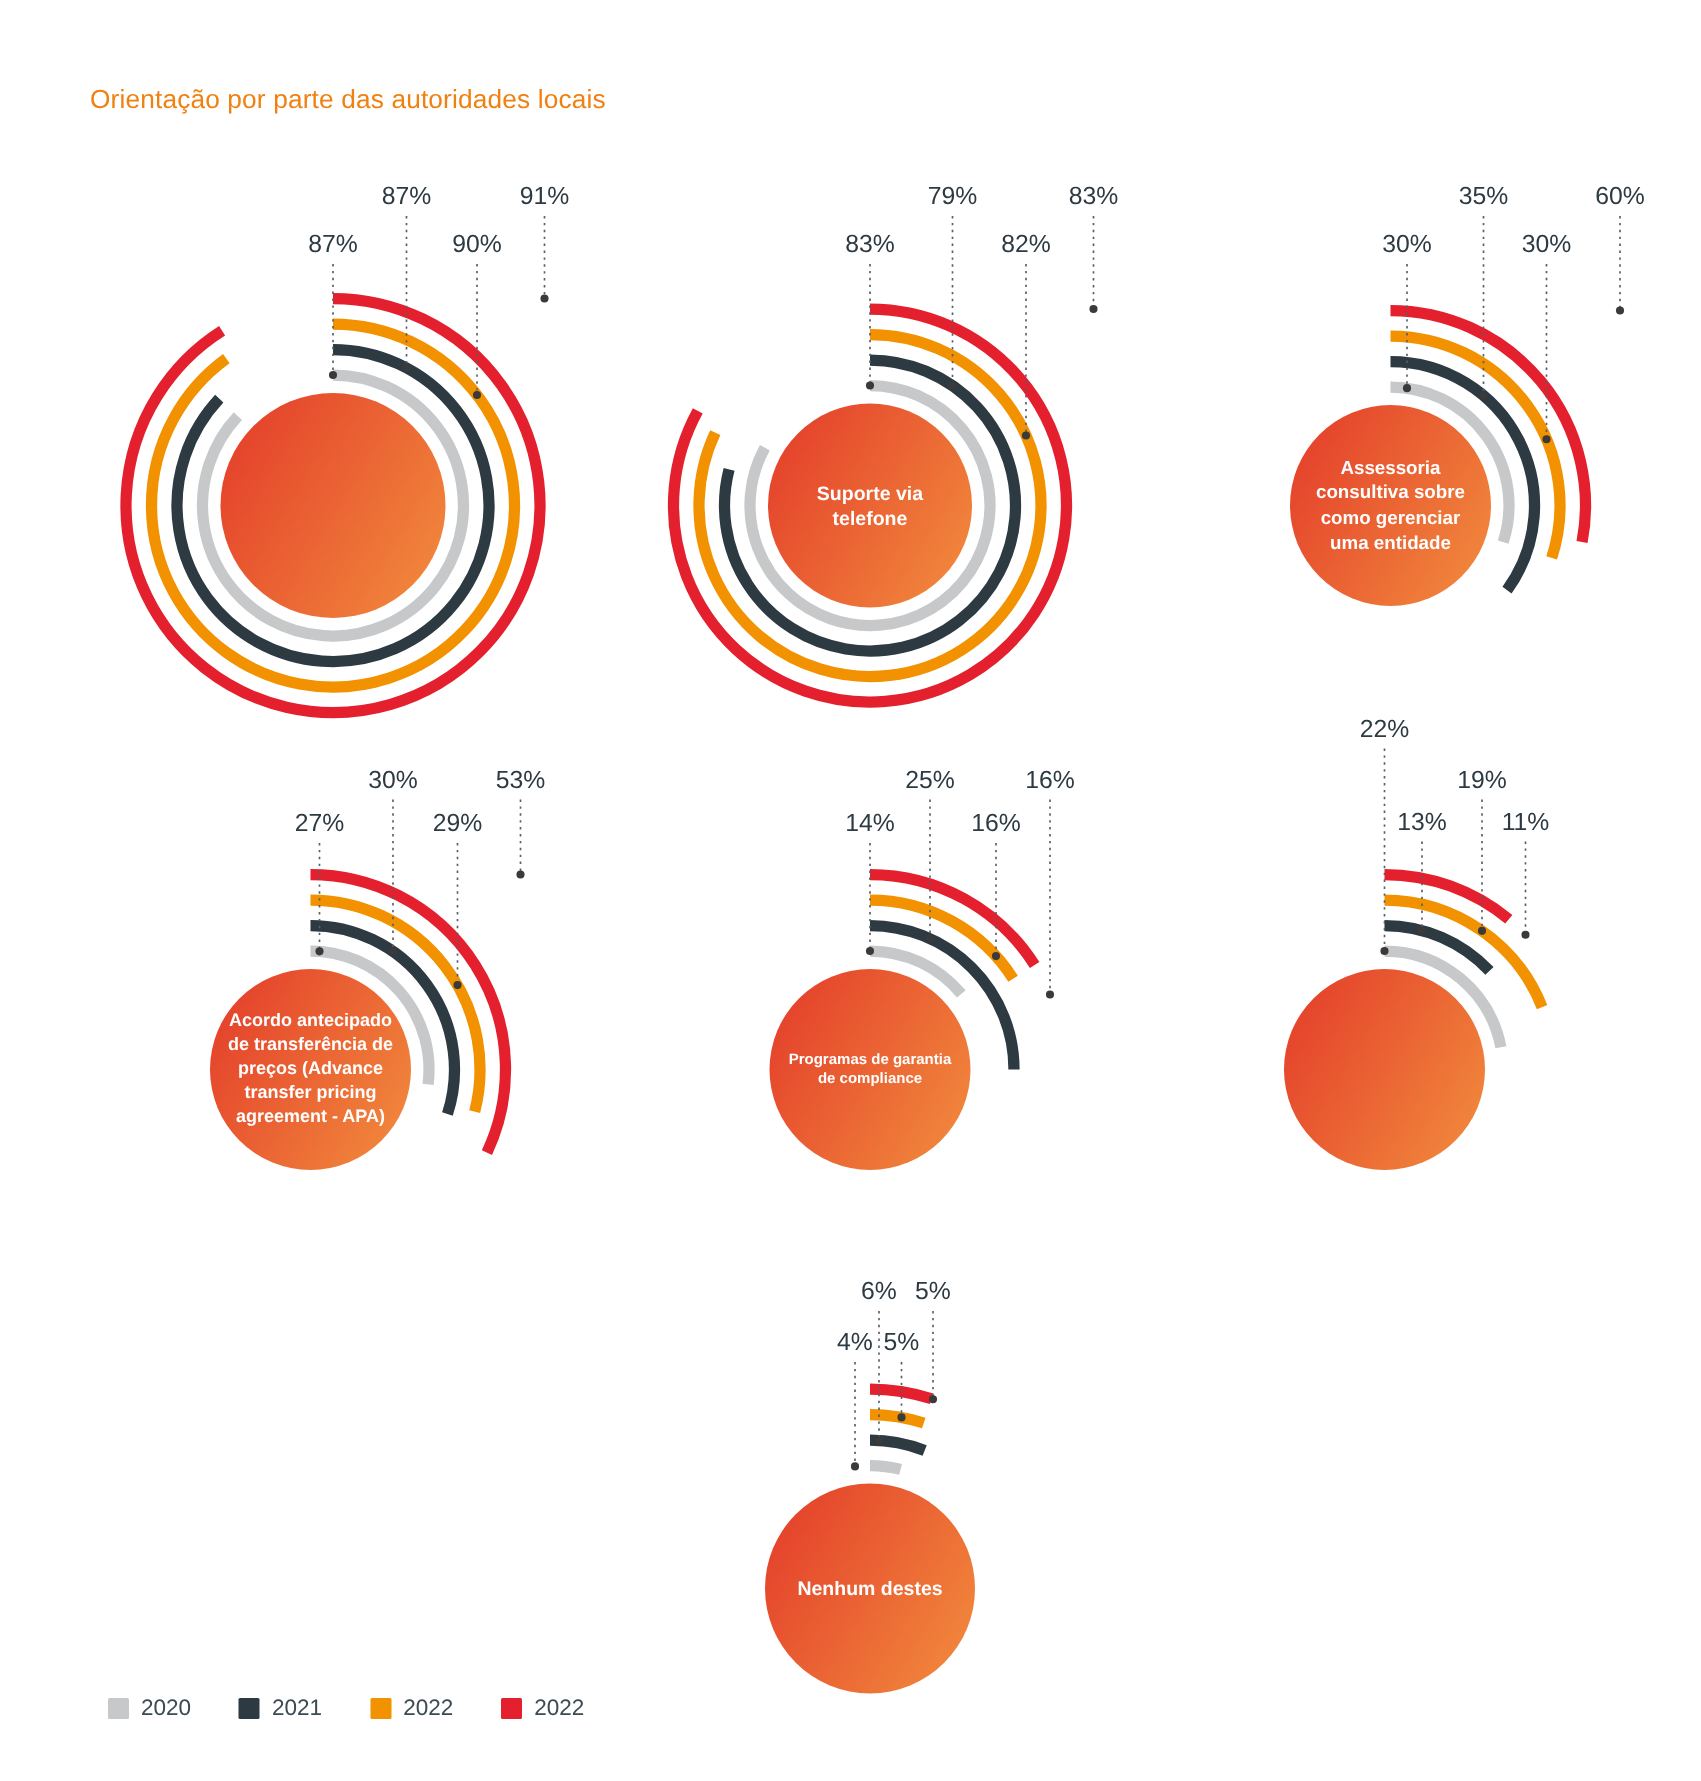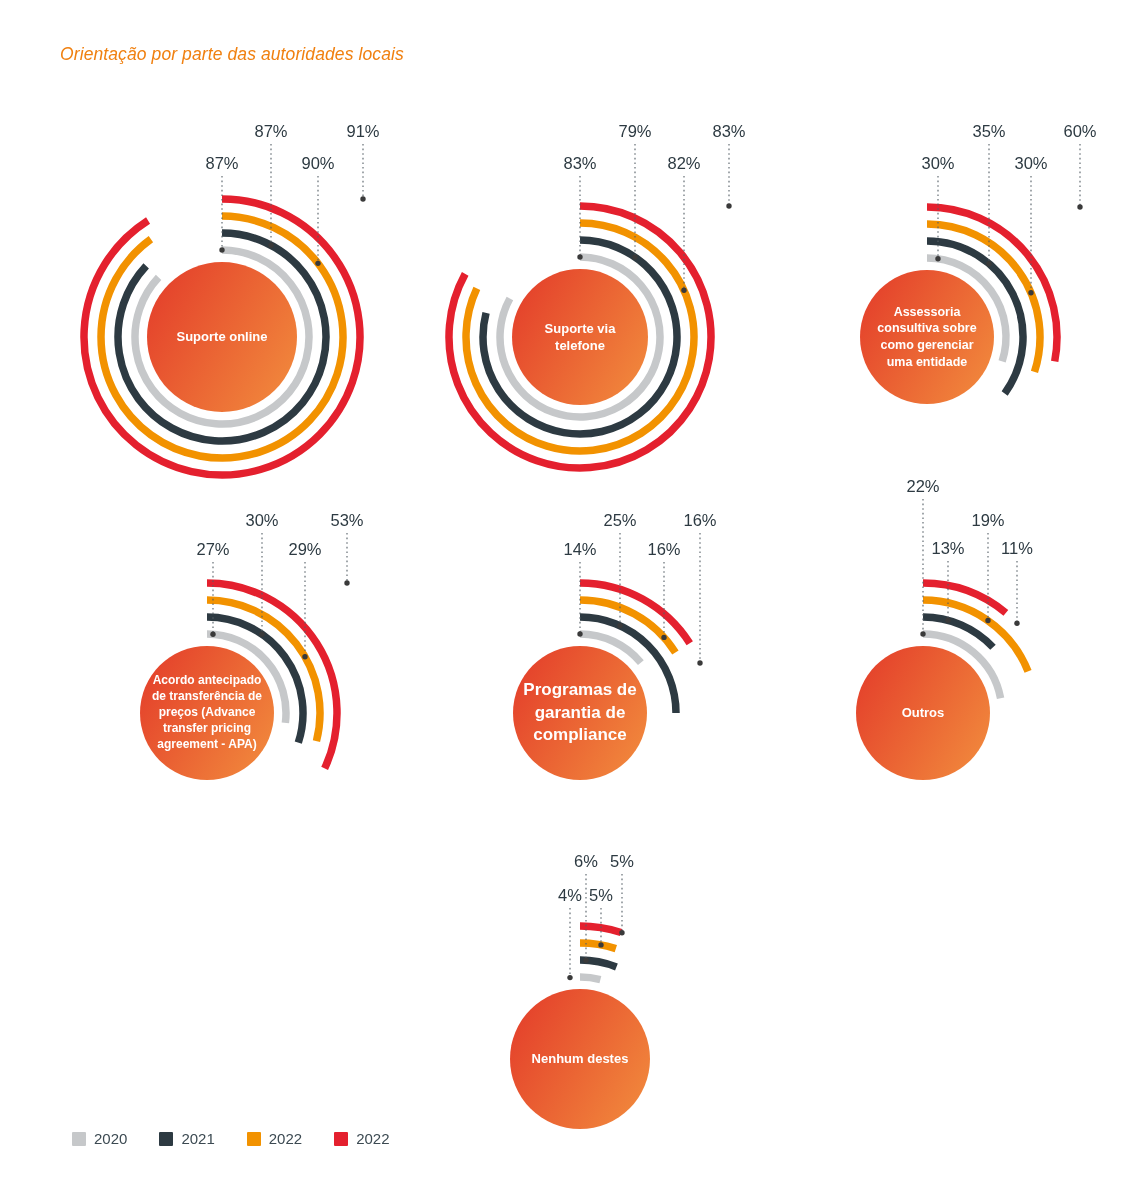--- a/index.html
+++ b/index.html
@@ -12,26 +12,25 @@
   }
   #page {
     position: relative;
     width: 1134px;
     height: 1187px;
     background: #ffffff;
   }
   #chart-title {
     position: absolute;
     left: 60px;
-    top: 44px;
+    top: 56px;
     font-size: 17.5px;
     color: #F08010;
     letter-spacing: 0.1px;
     white-space: nowrap;
-    font-style: italic;
   }
   .panel {
     position: absolute;
   }
   .panel svg { display: block; overflow: visible; }
   .center-label {
     position: absolute;
     display: flex;
     align-items: center;
     justify-content: center;
@@ -218,21 +217,20 @@
     <div class="val-label" style="left: 318px; top: 154px; color: rgb(45, 58, 66);">90%</div>
     <svg width="1134" height="1187" style="position: absolute; left: 0px; top: 0px; pointer-events: none;">
       <line x1="318" y1="176" x2="318" y2="263.3454006867188" stroke="#555F66" stroke-width="1.1" stroke-dasharray="1.6 3"></line>
       <circle cx="318" cy="263.3454006867188" r="2.7" fill="#3A3A3A"></circle>
     </svg>
     <div class="val-label" style="left: 363px; top: 122px; color: rgb(45, 58, 66);">91%</div>
     <svg width="1134" height="1187" style="position: absolute; left: 0px; top: 0px; pointer-events: none;">
       <line x1="363" y1="144" x2="363" y2="199" stroke="#555F66" stroke-width="1.1" stroke-dasharray="1.6 3"></line>
       <circle cx="363" cy="199" r="2.7" fill="#3A3A3A"></circle>
     </svg>
-    <div class="center-label" style="left: 148.875px; top: 262px; width: 146.25px; height: 150px; font-size: 13px;">Suporte online</div>
     <div class="val-label" style="left: 580px; top: 154px; color: rgb(45, 58, 66);">83%</div>
     <svg width="1134" height="1187" style="position: absolute; left: 0px; top: 0px; pointer-events: none;">
       <line x1="580" y1="176" x2="580" y2="257" stroke="#555F66" stroke-width="1.1" stroke-dasharray="1.6 3"></line>
       <circle cx="580" cy="257" r="2.7" fill="#3A3A3A"></circle>
     </svg>
     <div class="val-label" style="left: 635px; top: 122px; color: rgb(45, 58, 66); text-align: center;">79%</div>
     <svg width="1134" height="1187" style="position: absolute; left: 0px; top: 0px; pointer-events: none;">
       <line x1="635" y1="144" x2="635" y2="257.1000625782473" stroke="#555F66" stroke-width="1.1" stroke-dasharray="1.6 3"></line>
       <circle cx="635" cy="257.1000625782473" r="2.7" fill="#3A3A3A"></circle>
     </svg>
@@ -302,42 +300,41 @@
     <div class="val-label" style="left: 664px; top: 540px; color: rgb(45, 58, 66);">16%</div>
     <svg width="1134" height="1187" style="position: absolute; left: 0px; top: 0px; pointer-events: none;">
       <line x1="664" y1="562" x2="664" y2="637.4156100772124" stroke="#555F66" stroke-width="1.1" stroke-dasharray="1.6 3"></line>
       <circle cx="664" cy="637.4156100772124" r="2.7" fill="#3A3A3A"></circle>
     </svg>
     <div class="val-label" style="left: 700px; top: 511px; color: rgb(45, 58, 66);">16%</div>
     <svg width="1134" height="1187" style="position: absolute; left: 0px; top: 0px; pointer-events: none;">
       <line x1="700" y1="533" x2="700" y2="663" stroke="#555F66" stroke-width="1.1" stroke-dasharray="1.6 3"></line>
       <circle cx="700" cy="663" r="2.7" fill="#3A3A3A"></circle>
     </svg>
-    <div class="center-label" style="left: 514.675px; top: 646px; width: 130.65px; height: 134px; font-size: 17px;">Programas de garantia de compliance</div>
+    <div class="center-label" style="left: 514.675px; top: 646px; width: 130.65px; height: 134px; font-size: 10px;">Programas de garantia de compliance</div>
     <div class="val-label" style="left: 923px; top: 477px; color: rgb(45, 58, 66);">22%</div>
     <svg width="1134" height="1187" style="position: absolute; left: 0px; top: 0px; pointer-events: none;">
       <line x1="923" y1="499" x2="923" y2="634" stroke="#555F66" stroke-width="1.1" stroke-dasharray="1.6 3"></line>
       <circle cx="923" cy="634" r="2.7" fill="#3A3A3A"></circle>
     </svg>
     <div class="val-label" style="left: 948px; top: 539px; color: rgb(45, 58, 66);">13%</div>
     <svg width="1134" height="1187" style="position: absolute; left: 0px; top: 0px; pointer-events: none;">
       <line x1="948" y1="561" x2="948" y2="620.31235249506" stroke="#555F66" stroke-width="1.1" stroke-dasharray="1.6 3"></line>
       <circle cx="948" cy="620.31235249506" r="2.7" fill="#3A3A3A"></circle>
     </svg>
     <div class="val-label" style="left: 988px; top: 511px; color: rgb(45, 58, 66);">19%</div>
     <svg width="1134" height="1187" style="position: absolute; left: 0px; top: 0px; pointer-events: none;">
       <line x1="988" y1="533" x2="988" y2="620.5662399336693" stroke="#555F66" stroke-width="1.1" stroke-dasharray="1.6 3"></line>
       <circle cx="988" cy="620.5662399336693" r="2.7" fill="#3A3A3A"></circle>
     </svg>
     <div class="val-label" style="left: 1017px; top: 539px; color: rgb(45, 58, 66);">11%</div>
     <svg width="1134" height="1187" style="position: absolute; left: 0px; top: 0px; pointer-events: none;">
       <line x1="1017" y1="561" x2="1017" y2="623.2002227174254" stroke="#555F66" stroke-width="1.1" stroke-dasharray="1.6 3"></line>
       <circle cx="1017" cy="623.2002227174254" r="2.7" fill="#3A3A3A"></circle>
     </svg>
-    <div class="center-label" style="left: 857.675px; top: 646px; width: 130.65px; height: 134px; font-size: 13px;">Outros</div>
     <div class="val-label" style="left: 570px; top: 886px; color: rgb(45, 58, 66);">4%</div>
     <svg width="1134" height="1187" style="position: absolute; left: 0px; top: 0px; pointer-events: none;">
       <line x1="570" y1="908" x2="570" y2="977.6120402024968" stroke="#555F66" stroke-width="1.1" stroke-dasharray="1.6 3"></line>
       <circle cx="570" cy="977.6120402024968" r="2.7" fill="#3A3A3A"></circle>
     </svg>
     <div class="val-label" style="left: 586px; top: 852px; color: rgb(45, 58, 66);">6%</div>
     <svg width="1134" height="1187" style="position: absolute; left: 0px; top: 0px; pointer-events: none;">
       <line x1="586" y1="874" x2="586" y2="960.1819854479963" stroke="#555F66" stroke-width="1.1" stroke-dasharray="1.6 3"></line>
       <circle cx="586" cy="960.1819854479963" r="2.7" fill="#3A3A3A"></circle>
     </svg>

